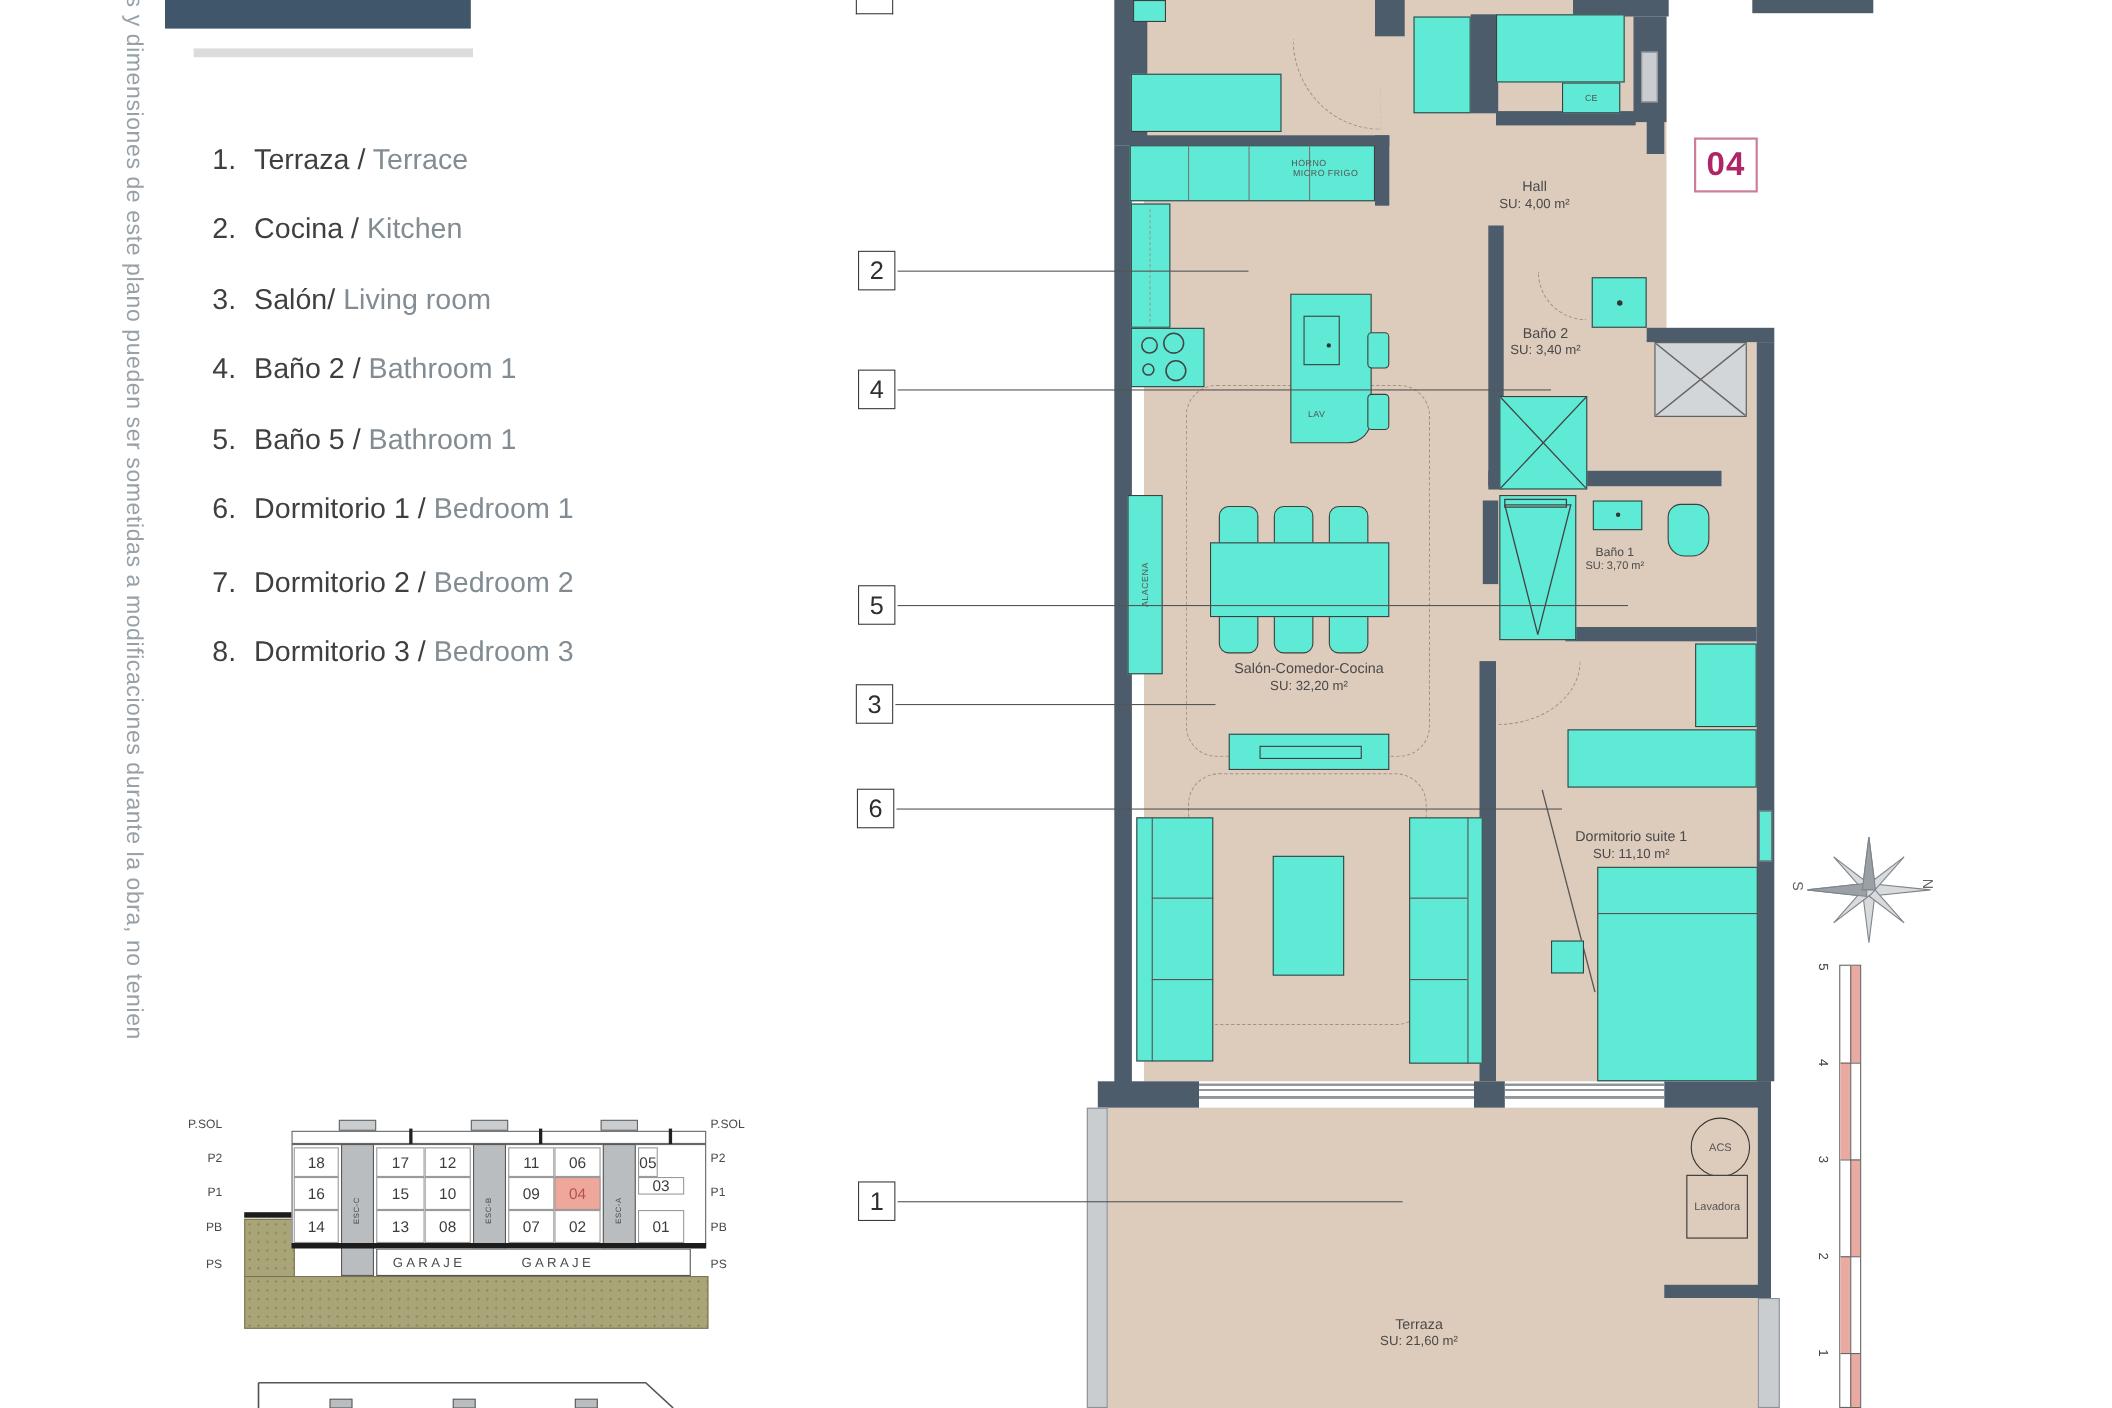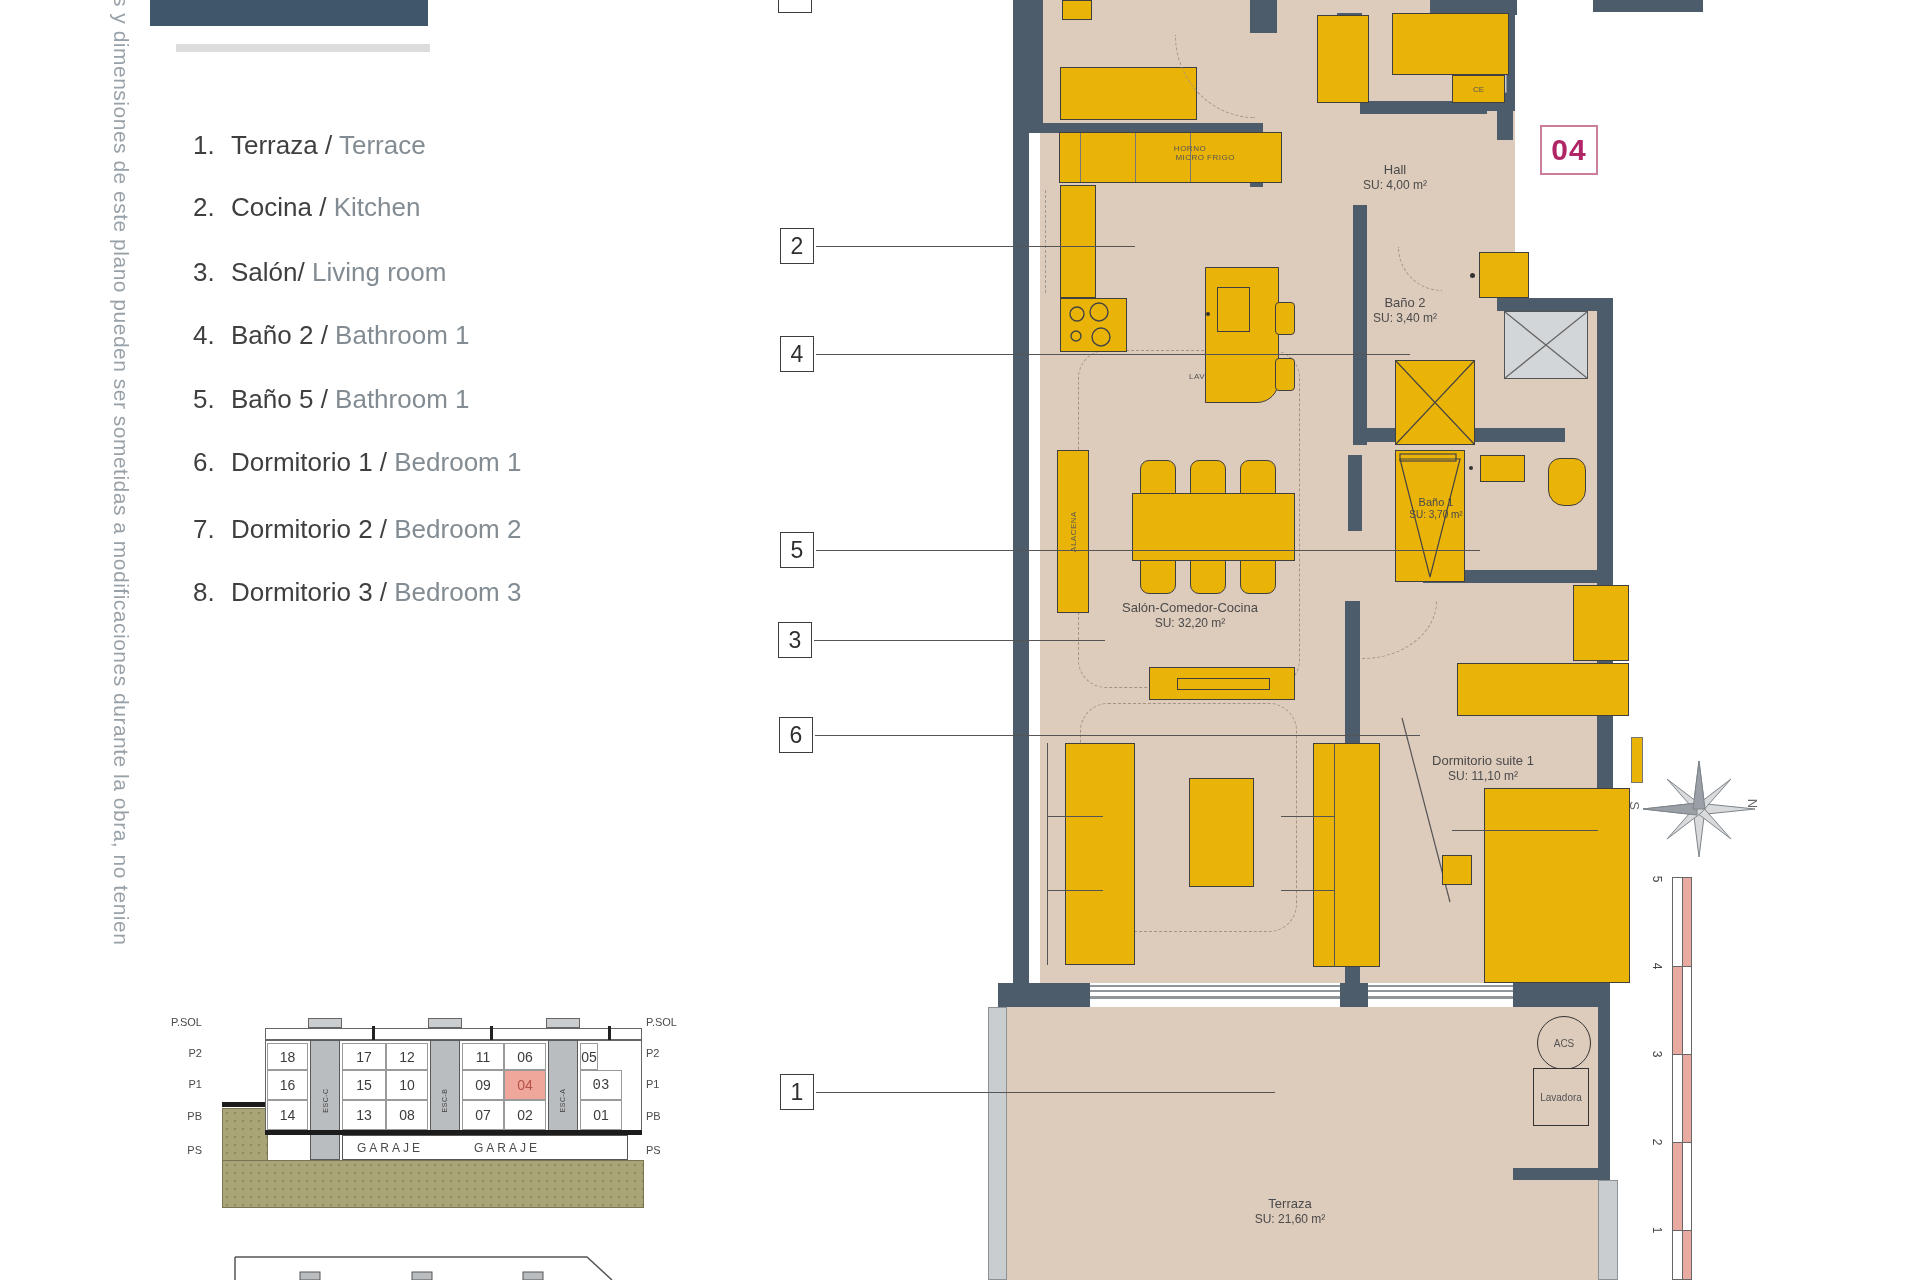--- a/index.html
+++ b/index.html
@@ -1,20 +1,20 @@
 <!DOCTYPE html>
 <html><head>
 <meta charset="utf-8">
 <style>
   html,body{margin:0;padding:0;background:#fff;font-family:"Liberation Sans",sans-serif;}
   #canvas{position:relative;width:1920px;height:1280px;background:#fff;overflow:hidden;}
   .abs{position:absolute;}
   .wall{position:absolute;background:#4d5c6b;}
   .beige{position:absolute;background:#ddcbbc;}
-  .wbox{position:absolute;background:#eab308;border:1px solid #3f3f3f;box-sizing:border-box;margin-left:32px;}
+  .wbox{position:absolute;background:#5eead4;border:1px solid #3f3f3f;box-sizing:border-box;}
   .gbox{position:absolute;background:#c9cdd0;border:1px solid #8d9296;box-sizing:border-box;}
   .leader{position:absolute;height:0;border-top:1.4px solid #555;}
   .cobox{position:absolute;width:34px;height:36px;background:#fff;border:1.6px solid #3c3c3c;
          display:flex;align-items:center;justify-content:center;font-size:23px;color:#2f2f2f;box-sizing:border-box;}
   .rlabel{position:absolute;font-size:13px;color:#4a4a4a;text-align:center;white-space:nowrap;transform:translateX(-50%);}
   .rlabel .su{font-size:12px;}
   .cablabel{position:absolute;font-size:8px;color:#555;text-align:center;white-space:nowrap;transform:translateX(-50%);letter-spacing:.5px;}
   .dash{position:absolute;border:1.6px dashed #a59382;box-sizing:border-box;}
   .arcBL{position:absolute;border:1.6px dashed #a59382;border-top:none;border-right:none;
          border-bottom-left-radius:100% 100%;box-sizing:border-box;}
@@ -88,21 +88,21 @@
     <div class="ucell" style="left:386px;top:1043px;width:42px;height:27px;">12</div>
     <div class="ucell" style="left:462px;top:1043px;width:42px;height:27px;">11</div>
     <div class="ucell" style="left:504px;top:1043px;width:42px;height:27px;">06</div>
     <div class="ucell" style="left:580px;top:1043px;width:18px;height:27px;">05</div>
 
     <div class="ucell" style="left:267px;top:1070px;width:41px;height:30px;">16</div>
     <div class="ucell" style="left:342px;top:1070px;width:44px;height:30px;">15</div>
     <div class="ucell" style="left:386px;top:1070px;width:42px;height:30px;">10</div>
     <div class="ucell" style="left:462px;top:1070px;width:42px;height:30px;">09</div>
     <div class="ucell" style="left:504px;top:1070px;width:42px;height:30px;background:#f0a79b;color:#b5524a;">04</div>
-    <div class="ucell" style="left:580px;top:1070px;width:42px;height:30px;font-family:Liberation Mono, monospace;">03</div>
+    <div class="ucell" style="left:580px;top:1070px;width:42px;height:16px;">03</div>
 
     <div class="ucell" style="left:267px;top:1100px;width:41px;height:30px;">14</div>
     <div class="ucell" style="left:342px;top:1100px;width:44px;height:30px;">13</div>
     <div class="ucell" style="left:386px;top:1100px;width:42px;height:30px;">08</div>
     <div class="ucell" style="left:462px;top:1100px;width:42px;height:30px;">07</div>
     <div class="ucell" style="left:504px;top:1100px;width:42px;height:30px;">02</div>
     <div class="ucell" style="left:580px;top:1100px;width:42px;height:30px;">01</div>
 
     <div class="stair" style="left:310px;top:1040px;width:30px;height:120px;">
         <span>ESC-C</span>
@@ -264,21 +264,21 @@
 
     <div class="abs" style="left:1537px;top:1016px;width:52px;height:52px;background:#ddcbbc;border:1.3px solid #333;border-radius:50%;display:flex;align-items:center;justify-content:center;">
       <span style="font-size:10px;color:#555;">ACS</span>
     </div>
     <div class="abs" style="left:1533px;top:1068px;width:56px;height:58px;background:#ddcbbc;border:1.3px solid #333;box-sizing:border-box;display:flex;align-items:center;justify-content:center;">
       <span style="font-size:10px;color:#555;">Lavadora</span>
     </div>
 
     <div class="rlabel" style="left:1395px;top:162px;"><span>Hall</span><br><span class="su">SU: 4,00 m²</span></div>
     <div class="rlabel" style="left:1405px;top:295px;"><span>Baño 2</span><br><span class="su">SU: 3,40 m²</span></div>
-    <div class="rlabel" style="left:1436px;top:496px;font-size:11px;"><span>Baño 1</span><br><span class="su" style="font-size:10px;">SU: 3,70 m²</span></div>
+    <div class="rlabel" style="left:1468px;top:496px;font-size:11px;"><span>Baño 1</span><br><span class="su" style="font-size:10px;">SU: 3,70 m²</span></div>
     <div class="rlabel" style="left:1190px;top:600px;"><span>Salón-Comedor-Cocina</span><br><span class="su">SU: 32,20 m²</span></div>
     <div class="rlabel" style="left:1483px;top:753px;"><span>Dormitorio suite 1</span><br><span class="su">SU: 11,10 m²</span></div>
     <div class="rlabel" style="left:1290px;top:1196px;"><span>Terraza</span><br><span class="su">SU: 21,60 m²</span></div>
 
     <div class="abs" style="left:1540px;top:125px;width:58px;height:50px;background:#fff;border:2px solid #cc7d9b;box-sizing:border-box;display:flex;align-items:center;justify-content:center;">
       <span style="font-size:30px;font-weight:bold;color:#b02565;letter-spacing:1px;">04</span>
     </div>
 
     <div class="leader" style="left:816px;top:246px;width:319px;"></div>
     <div class="leader" style="left:816px;top:354px;width:594px;"></div>

